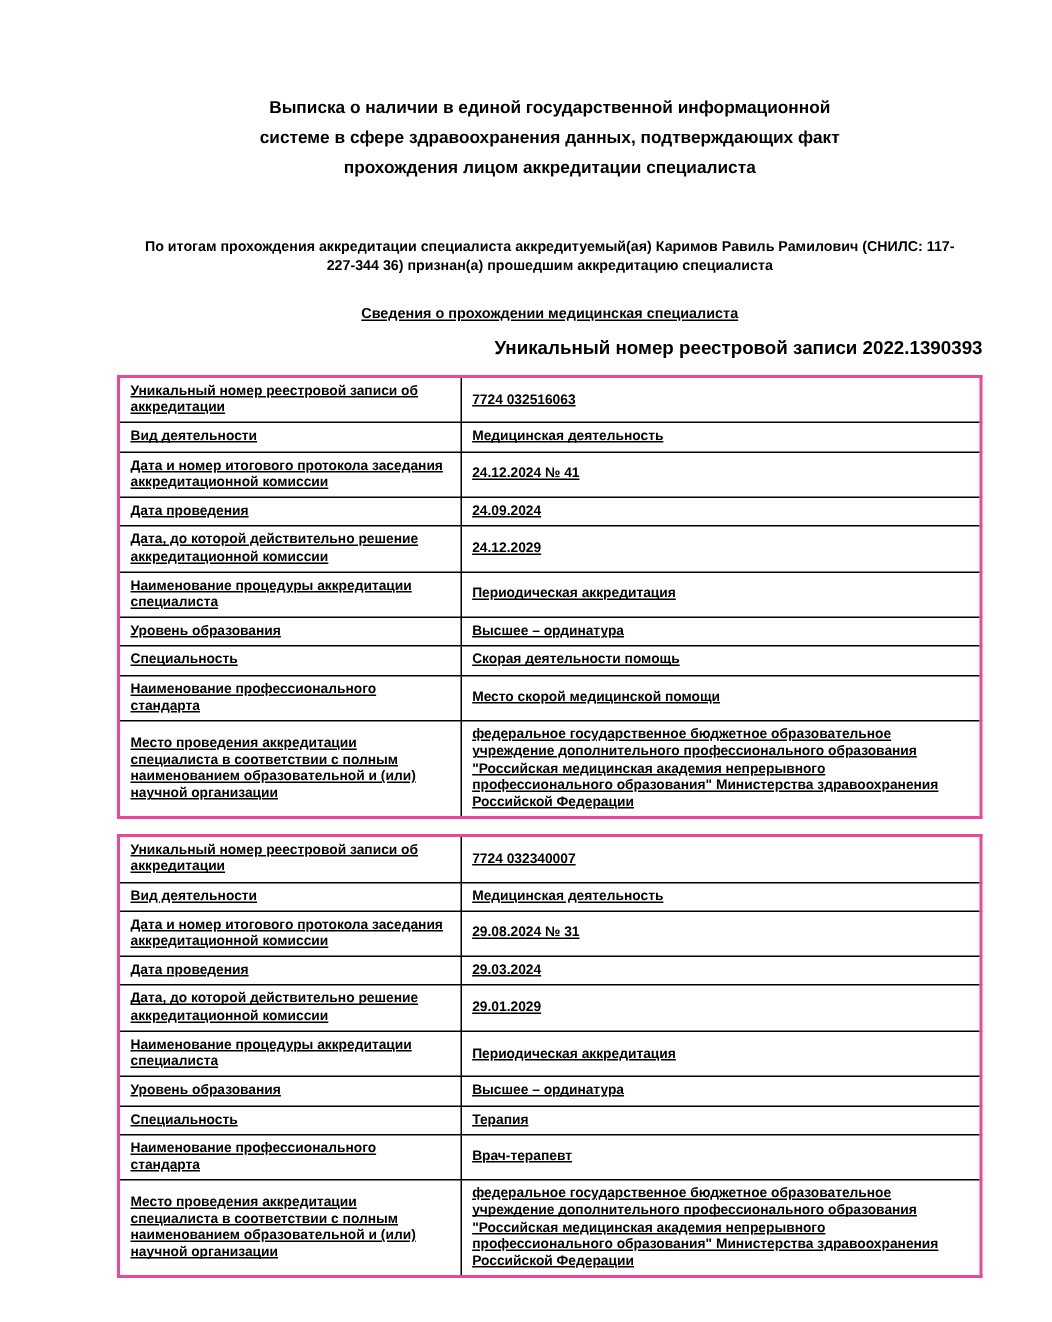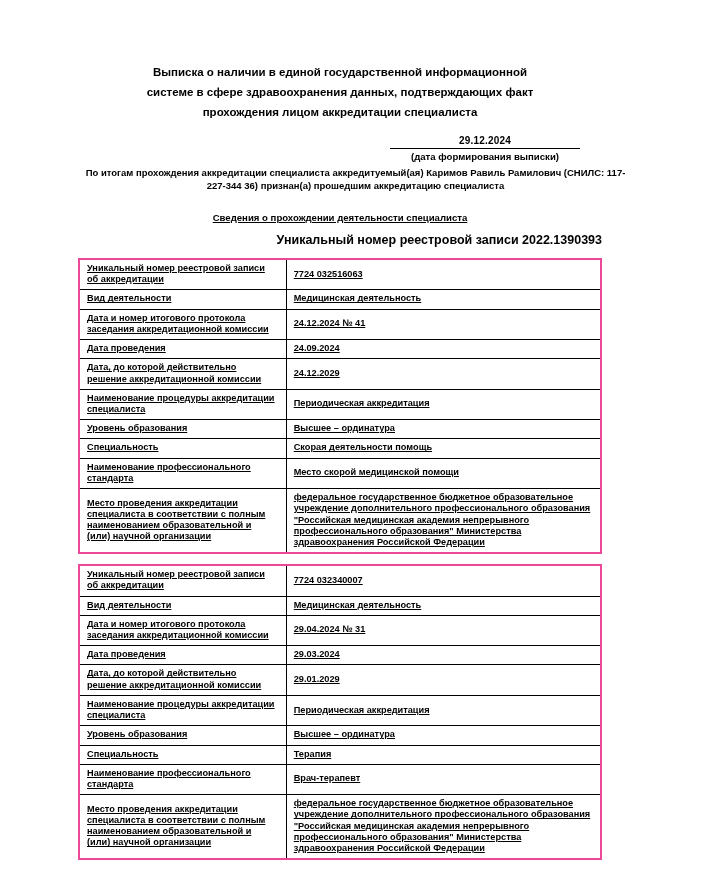--- a/index.html
+++ b/index.html
@@ -4,21 +4,21 @@
 <style>
   * { box-sizing: border-box; margin: 0; padding: 0; }
   html, body {
     width: 701px; height: 881px;
     background: #ffffff;
     color: #000000;
     font-family: "Liberation Sans", sans-serif;
     font-weight: 700;
     overflow: hidden;
   }
-  .page { padding: 62px 99px 0 78px; }
+  .page { padding: 62px 46px 0 78px; }
 
   .doc-title {
     width: 404px;
     margin: 0 auto;
     text-align: center;
     font-size: 11.5px;
     line-height: 1.75;
     font-weight: 700;
   }
 
@@ -30,21 +30,21 @@
   }
   .date-value {
     padding-bottom: 2px;
     border-bottom: 1.5px solid #000;
     font-size: 10px;
     letter-spacing: 0.2px;
   }
   .date-caption { padding-top: 2px; }
 
   .intro {
-    margin: 5px auto 0 auto;
+    margin: 37px auto 0 auto;
     width: 555px;
     text-align: center;
     font-size: 9.5px;
     line-height: 1.35;
   }
 
   .section-heading {
     margin-top: 19px;
     text-align: center;
     font-size: 9.6px;
@@ -78,28 +78,24 @@
   .label-cell { width: 39.7%; }
   .value-cell { width: 60.3%; margin-left: 36px; }
 </style>
 </head>
 <body>
 
 <div class="page">
 
   <div class="doc-title">Выписка о наличии в единой государственной информационной системе в сфере здравоохранения данных, подтверждающих факт прохождения лицом аккредитации специалиста</div>
 
-  <div class="date-block">
-    <div class="date-value">29.12.2024</div>
-    <div class="date-caption">(дата формирования выписки)</div>
-  </div>
 
   <p class="intro">По итогам прохождения аккредитации специалиста аккредитуемый(ая) Каримов Равиль Рамилович (СНИЛС: 117-227-344 36) признан(а) прошедшим аккредитацию специалиста</p>
 
-  <div class="section-heading">Сведения о прохождении деятельности специалиста</div>
+  <div class="section-heading">Сведения о прохождении медицинская специалиста</div>
 
   <div class="registry-heading">Уникальный номер реестровой записи 2022.1390393</div>
 
   <table class="acc-table first">
     <tbody>
         <tr>
           <td class="label-cell">Уникальный номер реестровой записи об аккредитации</td>
           <td class="value-cell">7724 032516063</td>
         </tr>
         <tr>
@@ -146,21 +142,21 @@
         <tr>
           <td class="label-cell">Уникальный номер реестровой записи об аккредитации</td>
           <td class="value-cell">7724 032340007</td>
         </tr>
         <tr>
           <td class="label-cell">Вид деятельности</td>
           <td class="value-cell">Медицинская деятельность</td>
         </tr>
         <tr>
           <td class="label-cell">Дата и номер итогового протокола заседания аккредитационной комиссии</td>
-          <td class="value-cell">29.04.2024 № 31</td>
+          <td class="value-cell">29.08.2024 № 31</td>
         </tr>
         <tr>
           <td class="label-cell">Дата проведения</td>
           <td class="value-cell">29.03.2024</td>
         </tr>
         <tr>
           <td class="label-cell">Дата, до которой действительно решение аккредитационной комиссии</td>
           <td class="value-cell">29.01.2029</td>
         </tr>
         <tr>

